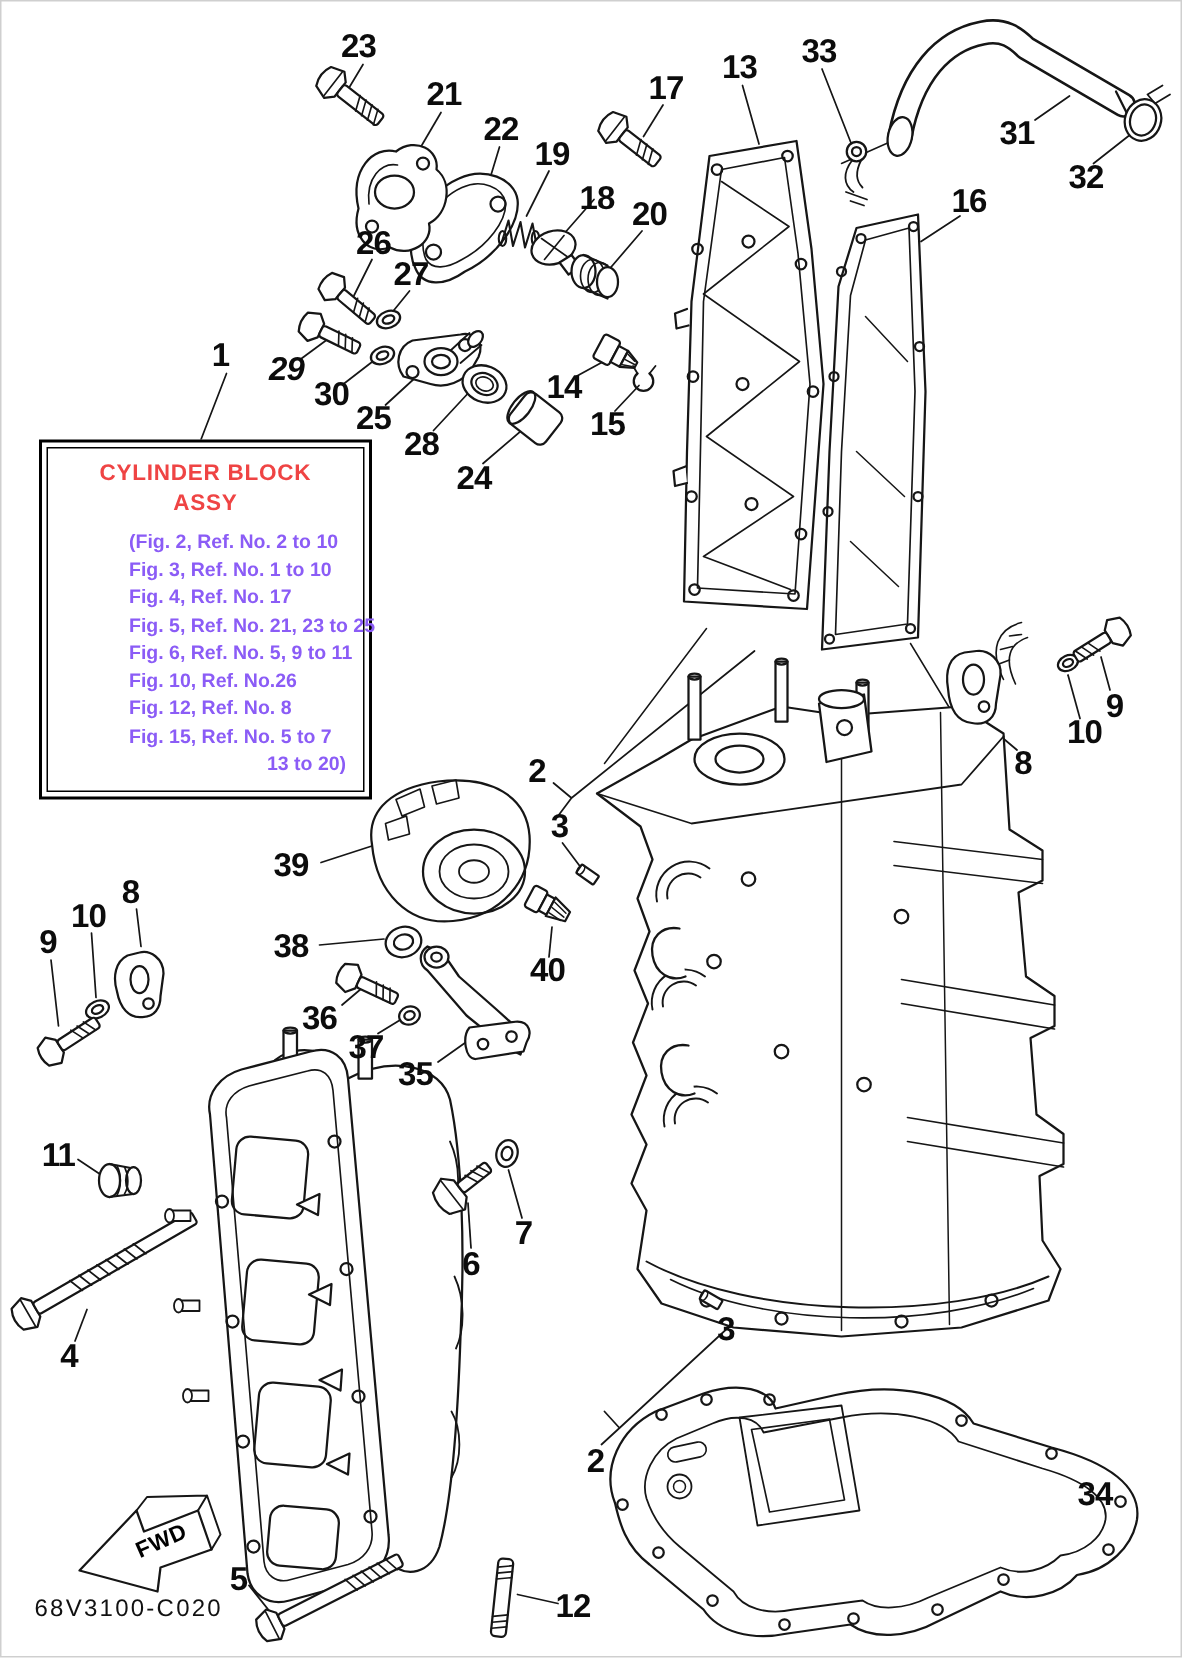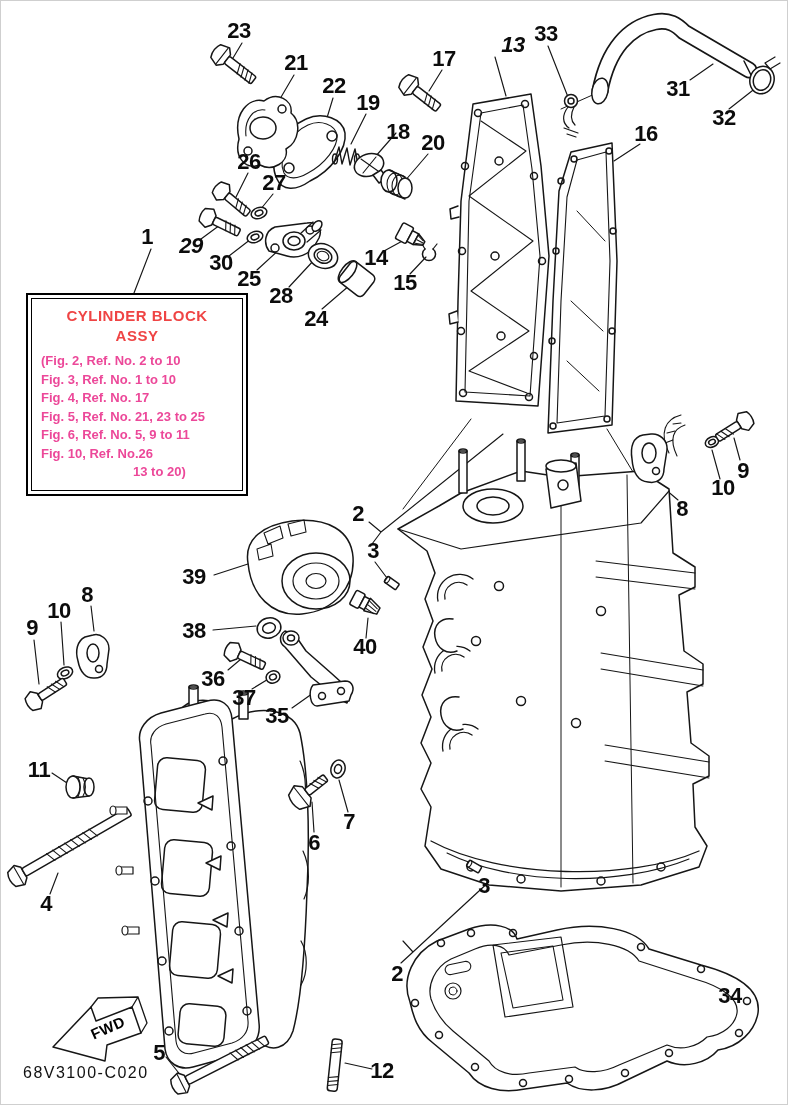--- a/index.html
+++ b/index.html
@@ -18,22 +18,22 @@
     position:absolute;left:25px;top:292px;width:222px;
     border:2.5px solid #000;padding:3px;background:#fff;box-sizing:border-box;
   }
   .info-box-inner{border:1.5px solid #000;padding:7px 3px 8px 3px;}
   .info-title{
     text-align:center;font:bold 15px/20px "Liberation Sans",sans-serif;
     letter-spacing:0.5px;color:#ef4444;
   }
   .ref-list{margin-top:6px;}
   .ref-line{
-    font:bold 13px/18.5px "Liberation Sans",sans-serif;color:#ec4899;
-    padding-left:6px;white-space:nowrap;
+    font:bold 13px/18.5px "Liberation Sans",sans-serif;color:#8b5cf6;
+    padding-left:6px;white-space:nowrap;margin-left:45px;
   }
   .ref-line.indent-1{padding-left:52px;}
   .ref-line.indent-2{padding-left:98px;}
   .part-code{
     position:absolute;left:22px;top:1062px;
     font:16px/20px "Liberation Sans",sans-serif;color:#111;letter-spacing:1.5px;
   }
   .fwd-text{
     position:absolute;left:84px;top:1019px;width:46px;text-align:center;
     font:bold 15px/16px "Liberation Sans",sans-serif;color:#000;
@@ -469,34 +469,36 @@
   <div class="info-box-inner">
     <div class="info-title">CYLINDER BLOCK</div>
     <div class="info-title">ASSY</div>
     <div class="ref-list">
           <div class="ref-line indent-0">(Fig. 2, Ref. No. 2 to 10</div>
           <div class="ref-line indent-0">Fig. 3, Ref. No. 1 to 10</div>
           <div class="ref-line indent-0">Fig. 4, Ref. No. 17</div>
           <div class="ref-line indent-0">Fig. 5, Ref. No. 21, 23 to 25</div>
           <div class="ref-line indent-0">Fig. 6, Ref. No. 5, 9 to 11</div>
           <div class="ref-line indent-0">Fig. 10, Ref. No.26</div>
+          <div class="ref-line indent-0">Fig. 12, Ref. No. 8</div>
+          <div class="ref-line indent-0">Fig. 15, Ref. No. 5 to 7</div>
           <div class="ref-line indent-2">13 to 20)</div>
         </div>
   </div>
 </div>
 
 <div id="callouts">
       <div class="callout" style="left: 146px; top: 236px;">1</div>
       <div class="callout" style="left: 238px; top: 30px;">23</div>
       <div class="callout" style="left: 295px; top: 62px;">21</div>
       <div class="callout" style="left: 333px; top: 85px;">22</div>
       <div class="callout" style="left: 367px; top: 102px;">19</div>
       <div class="callout" style="left: 397px; top: 121px; margin-top: 10px;">18</div>
       <div class="callout" style="left: 443px; top: 58px;">17</div>
-      <div class="callout" style="left: 512px; top: 44px; font-style: italic;">13</div>
+      <div class="callout" style="left: 492px; top: 44px;">13</div>
       <div class="callout" style="left: 545px; top: 33px;">33</div>
       <div class="callout" style="left: 677px; top: 88px;">31</div>
       <div class="callout" style="left: 723px; top: 117px;">32</div>
       <div class="callout" style="left: 645px; top: 133px;">16</div>
       <div class="callout" style="left: 432px; top: 142px;">20</div>
       <div class="callout" style="left: 248px; top: 161px;">26</div>
       <div class="callout" style="left: 273px; top: 182px;">27</div>
       <div class="callout" style="left: 190px; top: 245px; font-style: italic;">29</div>
       <div class="callout" style="left: 220px; top: 262px;">30</div>
       <div class="callout" style="left: 248px; top: 278px;">25</div>

